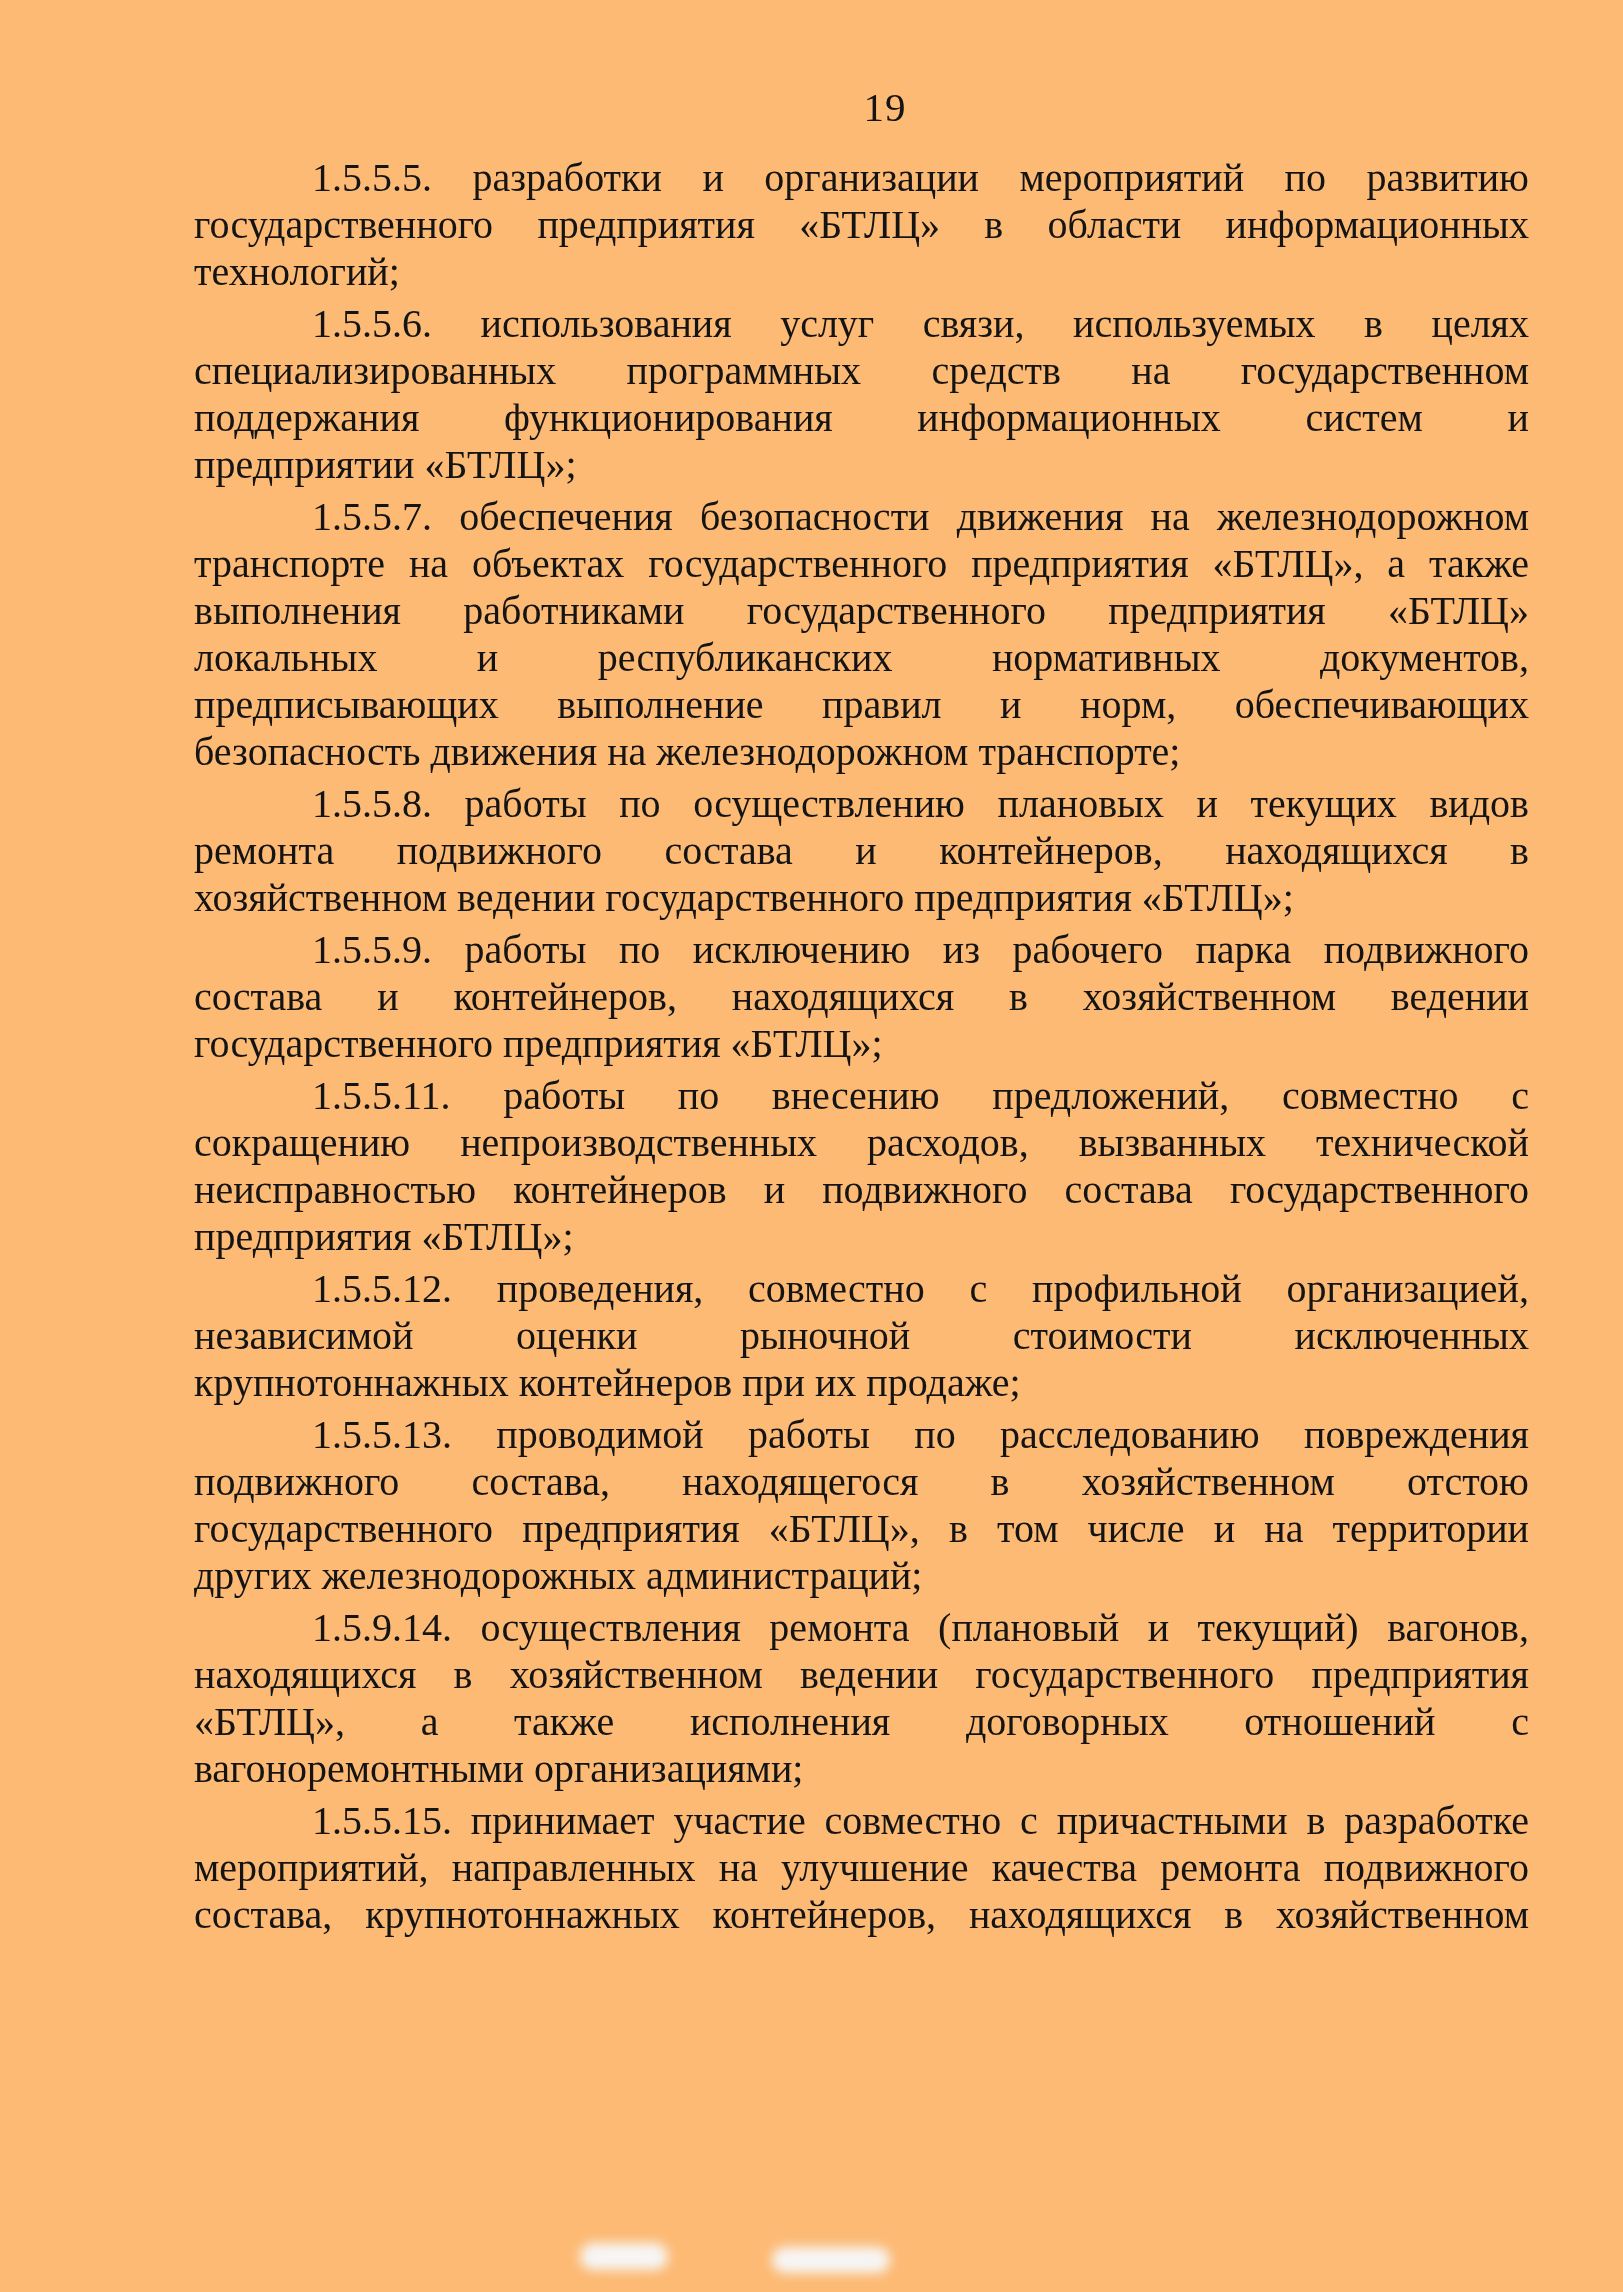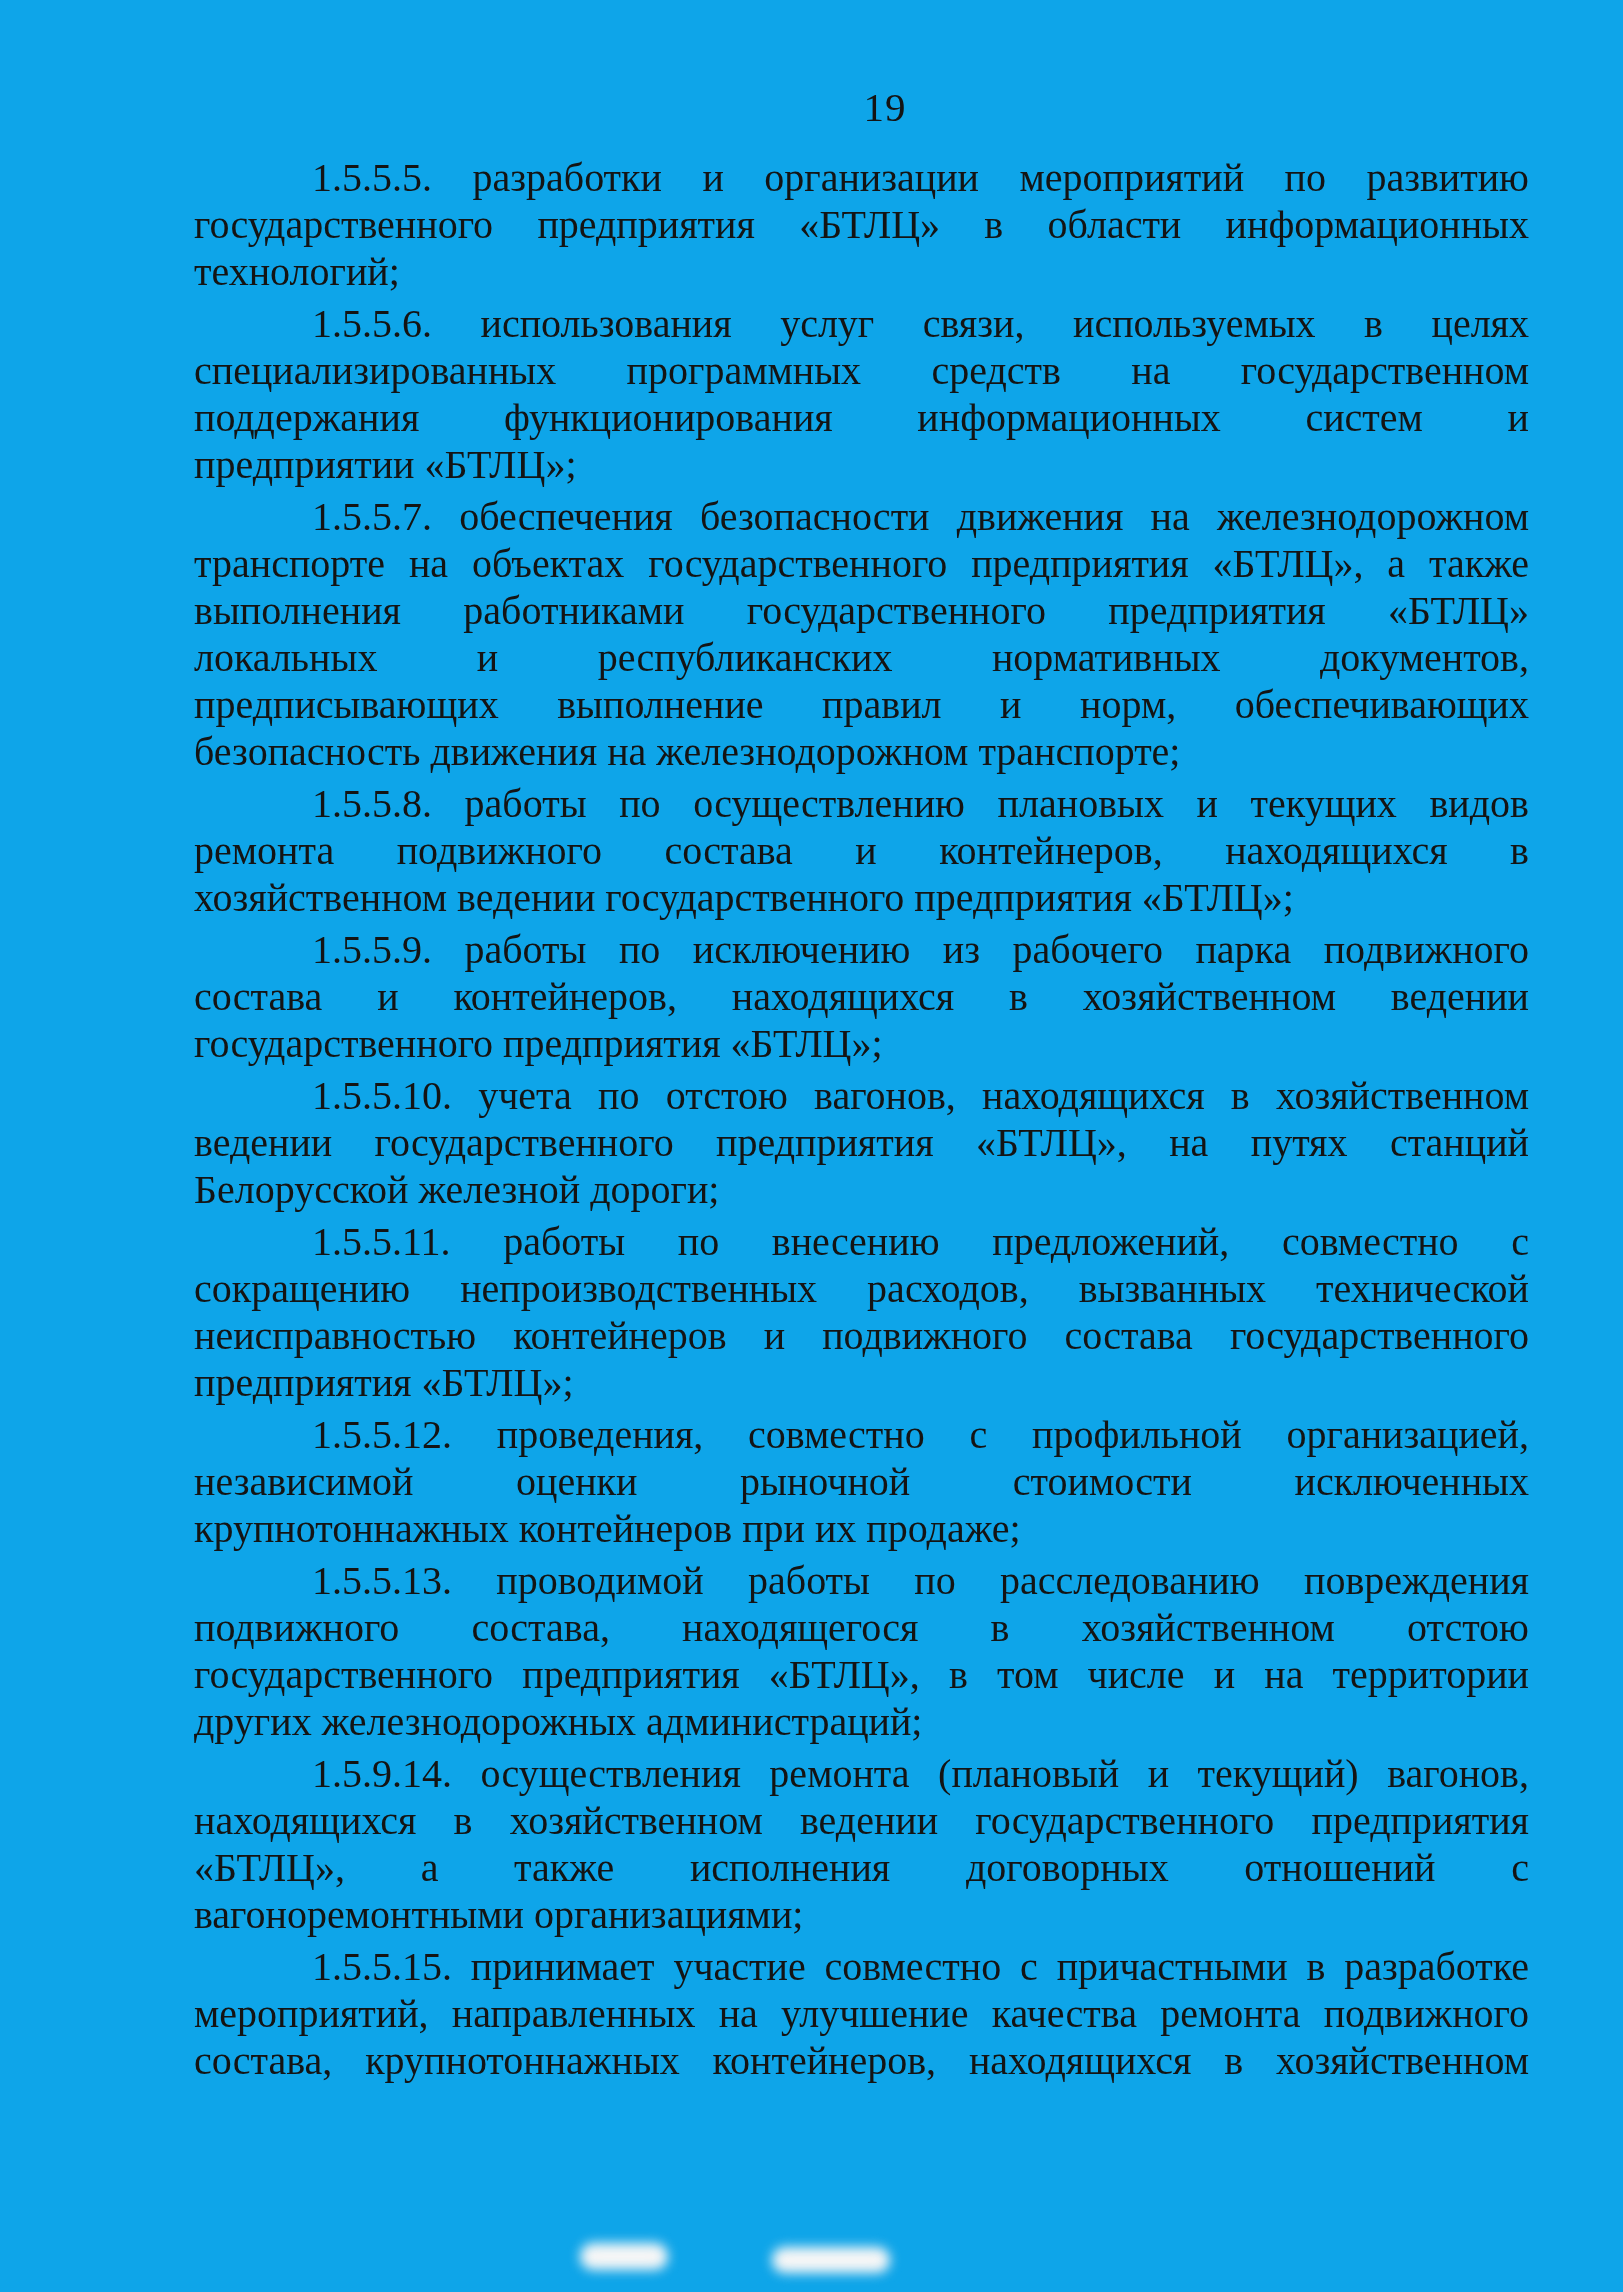--- a/index.html
+++ b/index.html
@@ -11,21 +11,21 @@
     height: 2293px;
     background: #ffffff;
     position: relative;
     overflow: hidden;
     font-family: "Liberation Serif", "DejaVu Serif", serif;
     color: #141414;
   }
   .page {
     position: absolute;
     inset: 0;
-    background: #0ea5e9;
+    background: #fdba74;
   }
   .page-number {
     position: absolute;
     top: 84px;
     left: 189px;
     width: 1392px;
     text-align: center;
     font-size: 41px;
     line-height: 47px;
     letter-spacing: 1px;
@@ -108,25 +108,20 @@
       <div class="ln j">ремонта подвижного состава и контейнеров, находящихся в</div>
       <div class="ln last">хозяйственном ведении государственного предприятия «БТЛЦ»;</div>
     </div>
 
     <div class="para">
       <div class="ln j ind">1.5.5.9. работы по исключению из рабочего парка подвижного</div>
       <div class="ln j">состава и контейнеров, находящихся в хозяйственном ведении</div>
       <div class="ln last">государственного предприятия «БТЛЦ»;</div>
     </div>
 
-    <div class="para">
-      <div class="ln j ind">1.5.5.10. учета по отстою вагонов, находящихся в хозяйственном</div>
-      <div class="ln j">ведении государственного предприятия «БТЛЦ», на путях станций</div>
-      <div class="ln last">Белорусской железной дороги;</div>
-    </div>
 
     <div class="para">
       <div class="ln j ind">1.5.5.11. работы по внесению предложений, совместно с</div>
       <div class="ln j">сокращению непроизводственных расходов, вызванных технической</div>
       <div class="ln j">неисправностью контейнеров и подвижного состава государственного</div>
       <div class="ln last">предприятия «БТЛЦ»;</div>
     </div>
 
     <div class="para">
       <div class="ln j ind">1.5.5.12. проведения, совместно с профильной организацией,</div>

